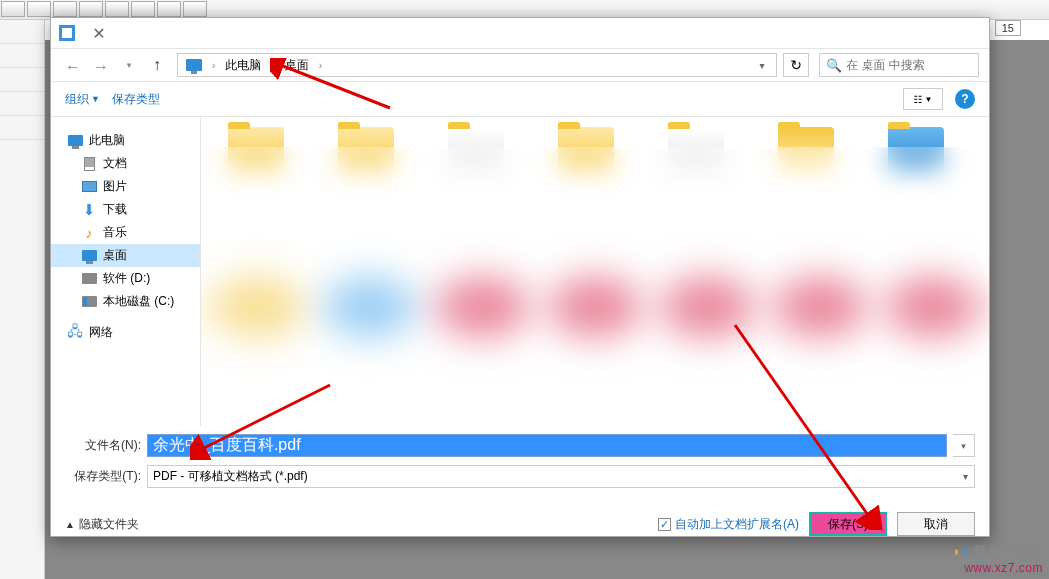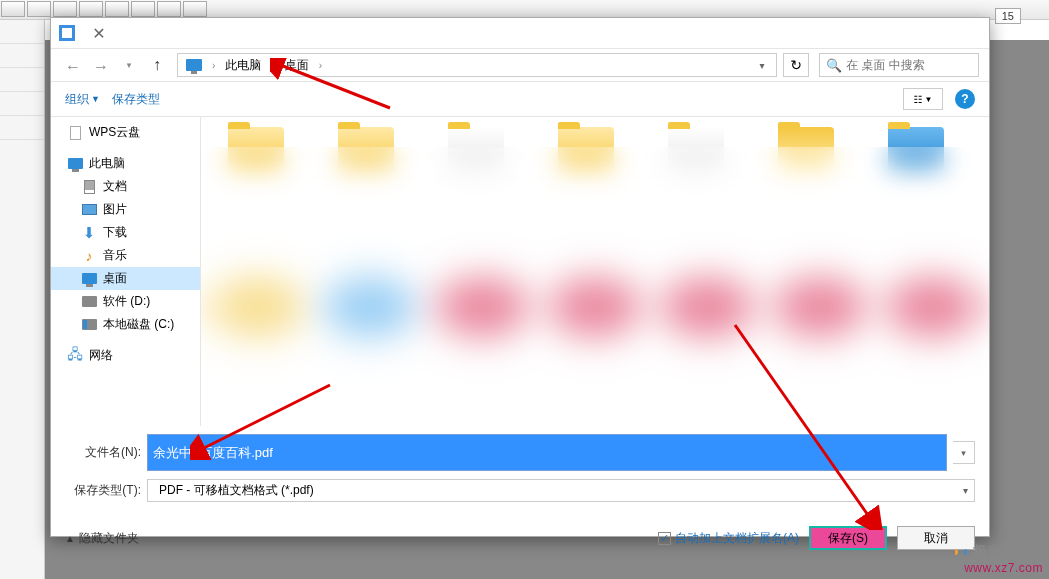--- a/index.html
+++ b/index.html
@@ -4,21 +4,21 @@
   <style>
     * { box-sizing: border-box; margin: 0; padding: 0; }
     body { font-family: "Microsoft YaHei", sans-serif; font-size: 12px; background: #f0f0f0; overflow: hidden; width: 1049px; height: 579px; position: relative; }
     
     .app-bg { position: absolute; top: 0; left: 0; width: 1049px; height: 579px; background: #fff; }
     .toolbar-bg { position: absolute; top: 0; left: 0; width: 1049px; height: 20px; background: linear-gradient(#f8f8f8,#e8e8e8); border-bottom: 1px solid #ccc; }
     .toolbar-bg .tb-item { display:inline-block; width: 24px; height: 16px; border:1px solid #aaa; margin: 1px 1px; background: linear-gradient(#fff,#ddd); vertical-align:top;}
     .side-panel { position: absolute; top: 20px; left: 0; width: 45px; height: 559px; background: #f5f5f5; border-right: 1px solid #ccc; }
     .side-panel .sp-row { height: 24px; border-bottom: 1px solid #e0e0e0; }
     .doc-area { position: absolute; top: 40px; left: 45px; right: 0; bottom: 0; background: #888; }
-    .page-num { position: absolute; top: 8px; right: 28px; font-size: 11px; color: #333; border: 1px solid #aaa; padding: 1px 6px; background: #fff; }
+    .page-num { position: absolute; top: 20px; right: 28px; font-size: 11px; color: #333; border: 1px solid #aaa; padding: 1px 6px; background: #fff; }
     
     .dialog { position: absolute; top: 17px; left: 50px; width: 940px; height: 520px; background: #fff; border: 1px solid #aaa; box-shadow: 0 4px 16px rgba(0,0,0,0.4); }
     
     .dlg-title { height: 30px; display: flex; align-items: center; padding: 0 8px; }
     .dlg-title-icon { width: 16px; height: 16px; background: #3b8ee0; margin-right: 6px; position: relative; }
     .dlg-title-icon::after { content:''; position:absolute; left:3px; top:3px; width:10px; height:10px; background:#fff; }
     .dlg-title-text { flex: 1; font-size: 12px; color: #333; }
     .dlg-close { width: 36px; height: 24px; display: flex; align-items: center; justify-content: center; cursor: pointer; font-size: 16px; color: #666; }
     
     .nav-row { height: 34px; display: flex; align-items: center; padding: 0 10px; gap: 4px; border-top: 1px solid #e5e5e5; border-bottom: 1px solid #e5e5e5; }
@@ -73,23 +73,23 @@
     
     .row2-items { position:absolute; top:160px; left:0; right:0; display:flex; gap:20px; padding:0 10px;}
     .blob { width:100px; height:60px; border-radius:50%; filter:blur(15px);}
     .blob.y{background:#f5d060;}
     .blob.b{background:#6ab8f0;}
     .blob.r{background:#e05070;}
     
     .fields { padding: 8px 14px; }
     .field-row { display: flex; align-items: center; margin-bottom: 8px; gap: 6px; }
     .field-label { width: 76px; text-align: right; color: #333; }
-    .field-input { flex: 1; height: 37px; border: 1px solid #7a9fd4; padding: 0 5px; font-size: 13px; outline: none; }
+    .field-input { flex: 1; height: 23px; border: 1px solid #7a9fd4; padding: 0 5px; font-size: 16px; outline: none; }
     .field-input.sel { background: #3390ff; color: #fff; }
-    .field-select { flex: 1; height: 23px; border: 1px solid #ccc; padding: 0 11px; font-size: 12px; display: flex; align-items: center; position:relative; }
+    .field-select { flex: 1; height: 23px; border: 1px solid #ccc; padding: 0 5px; font-size: 12px; display: flex; align-items: center; position:relative; }
     .field-select::after { content:'▾'; position:absolute; right:6px; font-size:10px; color:#666;}
     .fn-drop { width:22px; height:23px; border:1px solid #ccc; border-left:none; display:flex; align-items:center; justify-content:center; font-size:9px; color:#666;}
     
     .foot-row { display: flex; align-items: center; padding: 8px 14px 4px; gap: 10px; }
     .foot-hide { display: flex; align-items: center; gap: 4px; color: #333; cursor: pointer;}
     .foot-spacer { flex: 1; }
     .chk-wrap { display: flex; align-items: center; gap: 4px; color: #1a6fb8; cursor: pointer;}
     .chk-box { width: 13px; height: 13px; border: 1px solid #888; display: flex; align-items: center; justify-content: center; color: #1a6fb8; font-size: 11px; }
     .btn { min-width: 78px; height: 24px; border: 1px solid #aaa; background: #f5f5f5; cursor: pointer; font-size: 12px; }
     .btn.primary { border: 2px solid #14b8a6; background: #ec4899; }
@@ -155,26 +155,20 @@
     <div class="cmd-link">
       <span>保存类型</span>
     </div>
     <div class="cmd-spacer"></div>
     <div class="view-btn">☷ <span style="font-size:8px">▼</span></div>
     <div class="help-btn">?</div>
   </div>
 
   <div class="body-row">
     <div class="tree">
-      <div class="tree-item">
-        <span class="ico">
-            <span class="ico-page"></span>
-          </span>
-        <span>WPS云盘</span>
-      </div>
       <div style="height:8px"></div>
       <div class="tree-item">
         <span class="ico">
             <span class="ico-monitor"></span>
           </span>
         <span>此电脑</span>
       </div>
       <div class="tree-item l2">
         <span class="ico">
             <span class="ico-doc"></span>

